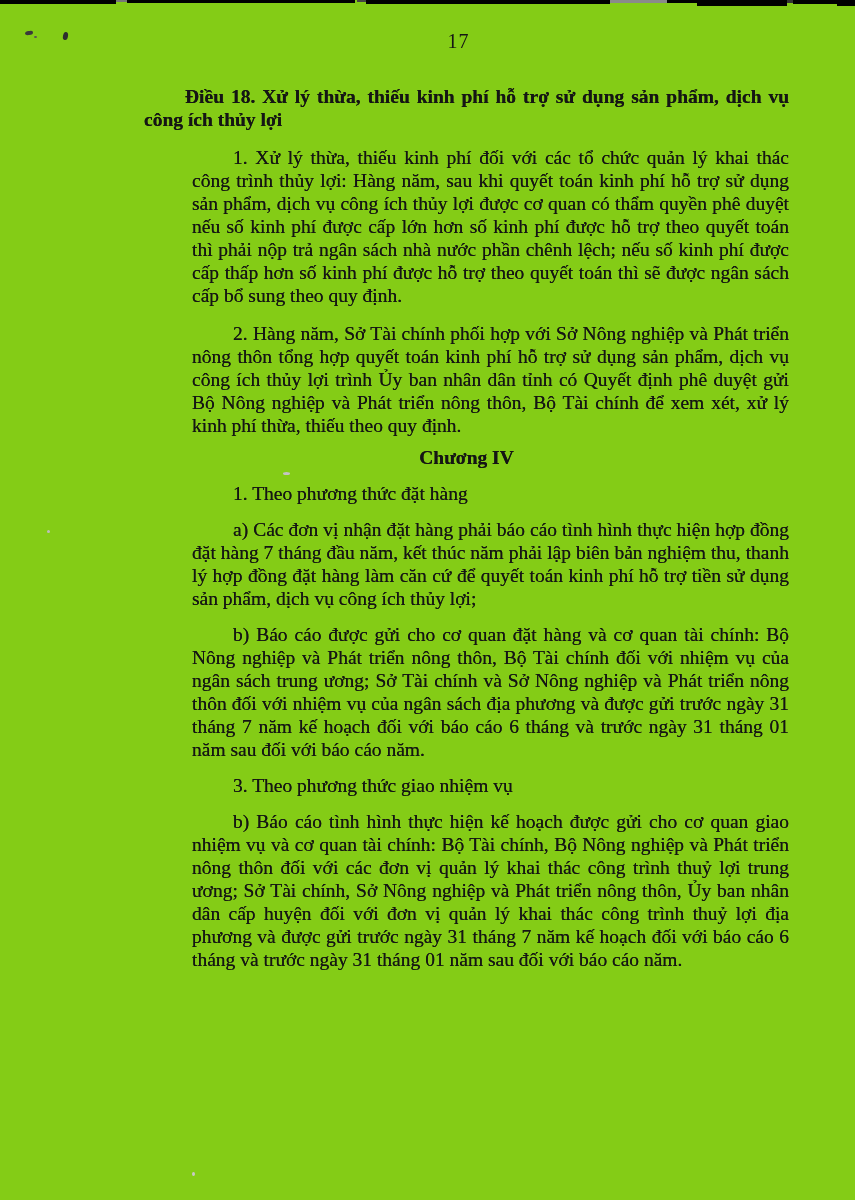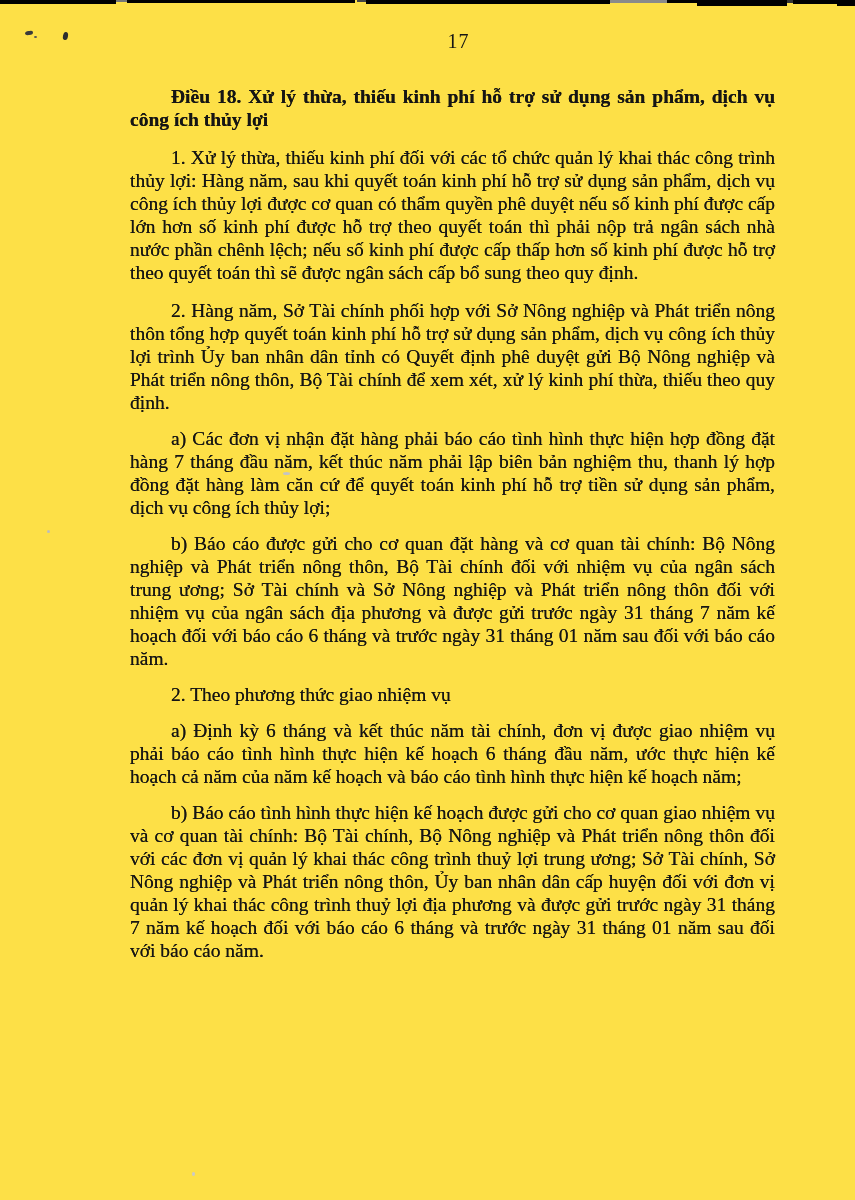--- a/index.html
+++ b/index.html
@@ -2,21 +2,21 @@
 <html lang="vi"><head>
 <meta charset="utf-8">
 <style>
   * { margin: 0; padding: 0; box-sizing: border-box; }
   html, body { background: #e8e8e8; }
   .page {
     position: relative;
     width: 855px;
     height: 1200px;
     margin: 0 auto;
-    background: #fde047;
+    background: #84cc16;
     overflow: hidden;
     font-family: "Liberation Serif", "DejaVu Serif", serif;
     color: #151515;
   }
   
   .topbar { position: absolute; top: 0; left: 0; width: 855px; height: 8px; }
   .topbar .seg { position: absolute; top: 0; background: #000; }
   .speckle { position: absolute; }
   
   .pageno {
@@ -25,29 +25,29 @@
     left: 136px;
     width: 645px;
     text-align: center;
     font-size: 20px;
     letter-spacing: 1px;
   }
   
   .content {
     position: absolute;
     top: 85px;
-    left: 130px;
+    left: 144px;
     width: 645px;
     font-size: 19.5px;
     line-height: 23px;
     text-align: justify;
     text-shadow: 0 0 0.45px rgba(10,10,10,0.85);
   }
   .content p { text-indent: 41px; margin: 0 0 0 0; }
-  .content p + p, .content .chapter + p { margin-top: 13px; }
+  .content p + p, .content .chapter + p { margin-top: 13px; margin-left: 48px; }
   .para-lead { margin-top: 15px !important; }
   b, .bold { font-weight: bold; }
   .chapter {
     margin-top: 9px;
     margin-bottom: 9px;
     text-align: center;
     font-weight: bold;
     line-height: 23px;
   }
 </style>
@@ -81,28 +81,29 @@
 
   <div class="content">
 
     <p class="bold">Điều 18. Xử lý thừa, thiếu kinh phí hỗ trợ sử dụng sản phẩm, dịch vụ công ích thủy lợi</p>
 
     <p class="para-lead">1. Xử lý thừa, thiếu kinh phí đối với các tổ chức quản lý khai thác công trình thủy lợi: Hàng năm, sau khi quyết toán kinh phí hỗ trợ sử dụng sản phẩm, dịch vụ công ích thủy lợi được cơ quan có thẩm quyền phê duyệt nếu số kinh phí được cấp lớn hơn số kinh phí được hỗ trợ theo quyết toán thì phải nộp trả ngân sách nhà nước phần chênh lệch; nếu số kinh phí được cấp thấp hơn số kinh phí được hỗ trợ theo quyết toán thì sẽ được ngân sách cấp bổ sung theo quy định.</p>
 
     <p class="para-lead">2. Hàng năm, Sở Tài chính phối hợp với Sở Nông nghiệp và Phát triển nông thôn tổng hợp quyết toán kinh phí hỗ trợ sử dụng sản phẩm, dịch vụ công ích thủy lợi trình Ủy ban nhân dân tỉnh có Quyết định phê duyệt gửi Bộ Nông nghiệp và Phát triển nông thôn, Bộ Tài chính để xem xét, xử lý kinh phí thừa, thiếu theo quy định.</p>
 
     <div class="chapter">
+      <div>Chương IV</div>
     </div>
 
 
+    <p>1. Theo phương thức đặt hàng</p>
 
     <p>a) Các đơn vị nhận đặt hàng phải báo cáo tình hình thực hiện hợp đồng đặt hàng 7 tháng đầu năm, kết thúc năm phải lập biên bản nghiệm thu, thanh lý hợp đồng đặt hàng làm căn cứ để quyết toán kinh phí hỗ trợ tiền sử dụng sản phẩm, dịch vụ công ích thủy lợi;</p>
 
     <p>b) Báo cáo được gửi cho cơ quan đặt hàng và cơ quan tài chính: Bộ Nông nghiệp và Phát triển nông thôn, Bộ Tài chính đối với nhiệm vụ của ngân sách trung ương; Sở Tài chính và Sở Nông nghiệp và Phát triển nông thôn đối với nhiệm vụ của ngân sách địa phương và được gửi trước ngày 31 tháng 7 năm kế hoạch đối với báo cáo 6 tháng và trước ngày 31 tháng 01 năm sau đối với báo cáo năm.</p>
 
-    <p>2. Theo phương thức giao nhiệm vụ</p>
+    <p>3. Theo phương thức giao nhiệm vụ</p>
 
-    <p>a) Định kỳ 6 tháng và kết thúc năm tài chính, đơn vị được giao nhiệm vụ phải báo cáo tình hình thực hiện kế hoạch 6 tháng đầu năm, ước thực hiện kế hoạch cả năm của năm kế hoạch và báo cáo tình hình thực hiện kế hoạch năm;</p>
 
     <p>b) Báo cáo tình hình thực hiện kế hoạch được gửi cho cơ quan giao nhiệm vụ và cơ quan tài chính: Bộ Tài chính, Bộ Nông nghiệp và Phát triển nông thôn đối với các đơn vị quản lý khai thác công trình thuỷ lợi trung ương; Sở Tài chính, Sở Nông nghiệp và Phát triển nông thôn, Ủy ban nhân dân cấp huyện đối với đơn vị quản lý khai thác công trình thuỷ lợi địa phương và được gửi trước ngày 31 tháng 7 năm kế hoạch đối với báo cáo 6 tháng và trước ngày 31 tháng 01 năm sau đối với báo cáo năm.</p>
 
   </div>
 </div>
 
 </body></html>

